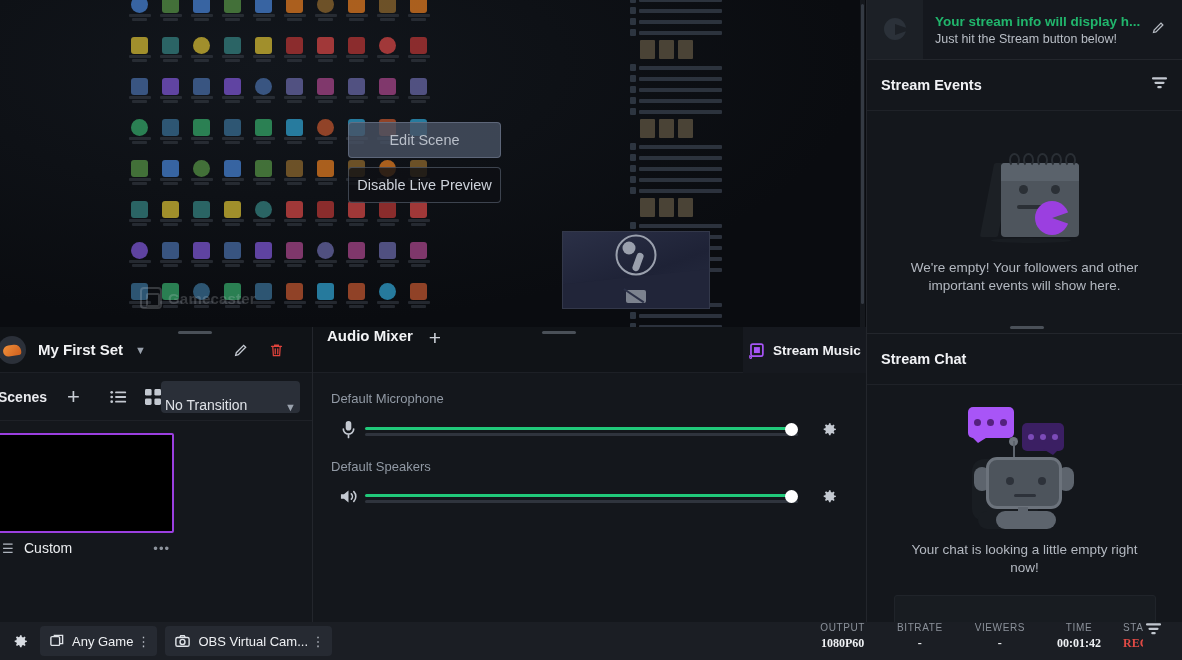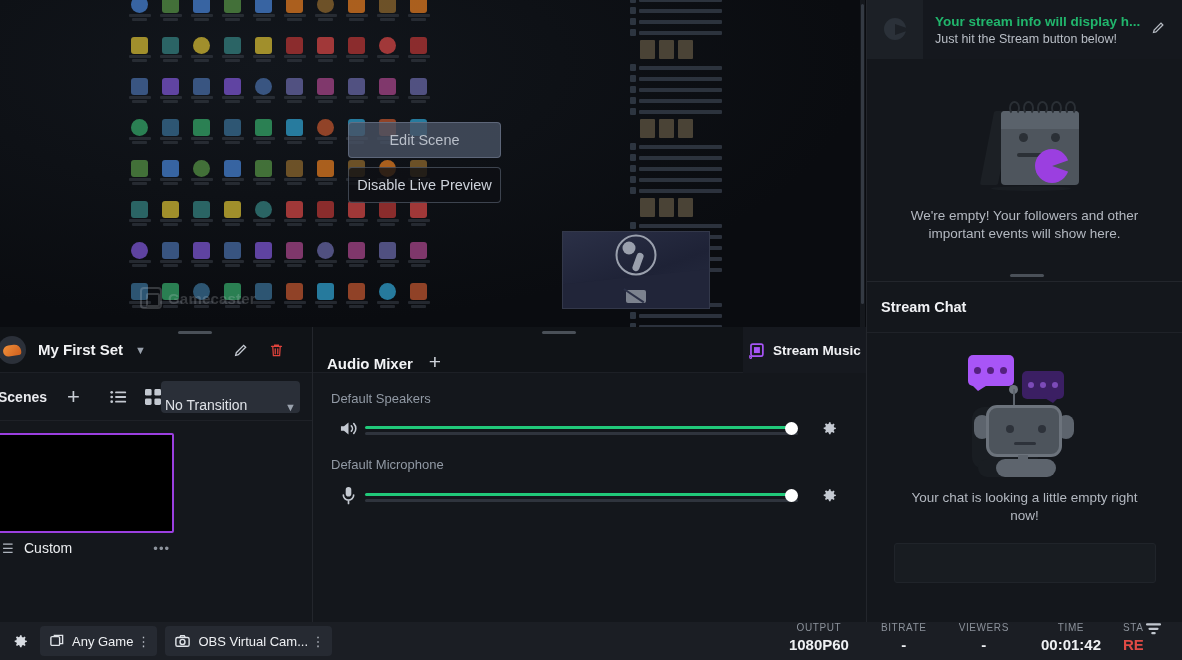--- a/index.html
+++ b/index.html
@@ -169,21 +169,21 @@
     height: 100px; background: #000; border: 2px solid #9b3fe0; border-radius: 2px;
     cursor: pointer;
   }
   .scenemeta { display: flex; align-items: center; height: 30px; padding: 0 4px; }
   .gripicon { width: 14px; color: #aeb4bd; font-size: 13px; line-height: 1; }
   .scenelabel { font-size: 14px; color: #eceef1; margin-left: 8px; }
   .dots { margin-left: auto; color: #8e949d; letter-spacing: 1px; font-size: 13px; cursor: pointer; }
 
   
   .mixhdr {
-    height: 46px; display: flex; align-items: flex-end; background: #101317;
+    height: 46px; display: flex; align-items: flex-start; background: #101317;
     border-bottom: 1px solid #1d2026; padding: 0 14px; position: relative;
   }
   .mixhdr .t { font-size: 15px; font-weight: bold; color: #f2f3f5; }
   .mixhdr .plus { margin-left: 16px; font-size: 21px; color: #cdd2d9; cursor: pointer; font-weight: 300; line-height: 1; }
   .musicbtn {
     position: absolute; right: 0; top: 0; height: 46px; width: 123px;
     display: flex; align-items: center; gap: 8px; justify-content: center;
     background: #16191f; cursor: pointer;
   }
   .musicbtn span { font-size: 13.5px; font-weight: bold; color: #f0f1f4; }
@@ -286,21 +286,21 @@
   .actionbtns { display: flex; align-items: center; }
   .ytbtn { width: 34px; height: 30px; background: #8b2ff0; border-radius: 3px 0 0 3px; display: flex; align-items: center; justify-content: center; cursor: pointer; }
   .streambtn { height: 30px; background: #8b2ff0; border-radius: 0 3px 3px 0; display: flex; align-items: center; padding: 0 18px; font-size: 13.5px; font-weight: bold; color: #fff; cursor: pointer; margin-right: 8px; }
   .stopbtn { height: 30px; background: #e53935; border-radius: 3px 0 0 3px; display: flex; align-items: center; gap: 8px; padding: 0 14px; font-size: 13.5px; font-weight: bold; color: #fff; cursor: pointer; }
   .stopbtn .sq { width: 10px; height: 10px; background: #fff; }
   .pausebtn { height: 30px; width: 38px; background: #e53935; border-radius: 0 3px 3px 0; display: flex; align-items: center; justify-content: center; gap: 3px; margin-left: 2px; cursor: pointer; }
   .pausebtn i { width: 3.5px; height: 12px; background: #fff; display: block; }
   .stats { display: flex; align-items: flex-start; padding-right: 8px; }
   .stat { text-align: center; padding: 0 16px; }
   .stat .k { font-size: 10px; color: #8b919a; letter-spacing: .6px; }
-  .stat .v { font-size: 15px; font-weight: bold; color: #eef0f3; margin-top: 3px; }
+  .stat .v { font-size: 12px; font-weight: bold; color: #eef0f3; margin-top: 3px; font-family: Liberation Serif, serif; }
   .stat .v.rec { color: #e04a45; }
   .statfilter { padding: 0 12px 0 2px; cursor: pointer; }
 
   .vline { position: absolute; left: 866px; top: 0; width: 1px; height: 660px; background: #23262c; }
 </style>
 </head>
 <body>
 
 <div id="app">
 
@@ -913,20 +913,42 @@
             <svg width="17" height="17" viewBox="0 0 20 20" fill="none">
                 <rect x="3.5" y="2.5" width="14" height="14" rx="2" stroke="#a855f7" stroke-width="2"></rect>
                 <rect x="7" y="6" width="7" height="7" fill="#a855f7"></rect>
                 <path d="M2 15.5v2.8M2 18.3a1.1 1.1 0 101.1-1.1H2z" stroke="#a855f7" stroke-width="1.3"></path>
               </svg>
             <span>Stream Music</span>
           </div>
         </div>
 
         <div class="mixbody">
+
+          <div>
+            <div class="chanlabel">Default Microphone</div>
+            <div class="chanrow">
+              <div class="chanicon">
+                <svg width="15" height="19" viewBox="0 0 16 20" fill="none" stroke="#c4c9d1" stroke-width="1.8" stroke-linecap="round">
+                    <rect x="5" y="1" width="6" height="10" rx="3" fill="#c4c9d1" stroke="none"></rect>
+                    <path d="M2.5 9.5a5.5 5.5 0 0011 0M8 15v3.5"></path>
+                  </svg>
+              </div>
+              <div class="sliderwrap">
+                <div class="track"></div>
+                  <div class="fill"></div>
+                  <div class="knob"></div>
+              </div>
+              <div class="gear">
+                <svg width="17" height="17" viewBox="0 0 24 24" fill="#c4c9d1">
+                    <path d="M12 8.4a3.6 3.6 0 100 7.2 3.6 3.6 0 000-7.2zm9 4.7v-2.2l-2.3-.4a7 7 0 00-.8-1.9l1.4-1.9-1.6-1.6-1.9 1.4a7 7 0 00-1.9-.8L13.5 3h-2.2l-.4 2.3a7 7 0 00-1.9.8L7.1 4.7 5.5 6.3l1.4 1.9a7 7 0 00-.8 1.9L3.8 10.5v2.2l2.3.4a7 7 0 00.8 1.9l-1.4 1.9 1.6 1.6 1.9-1.4a7 7 0 001.9.8l.4 2.3h2.2l.4-2.3a7 7 0 001.9-.8l1.9 1.4 1.6-1.6-1.4-1.9a7 7 0 00.8-1.9l2.3-.4z"></path>
+                  </svg>
+              </div>
+            </div>
+          </div>
 
           <div>
             <div class="chanlabel">Default Speakers</div>
             <div class="chanrow">
               <div class="chanicon">
                 <svg width="19" height="17" viewBox="0 0 20 18" fill="none">
                     <path d="M2 6.5h3.2L10 2.6v12.8L5.2 11.5H2z" fill="#c4c9d1"></path>
                     <path d="M13 6.2a4 4 0 010 5.6M15.6 3.8a7.4 7.4 0 010 10.4" stroke="#c4c9d1" stroke-width="1.7" stroke-linecap="round"></path>
                   </svg>
               </div>
@@ -935,42 +957,20 @@
                   <div class="fill"></div>
                   <div class="knob"></div>
               </div>
               <div class="gear">
                 <svg width="17" height="17" viewBox="0 0 24 24" fill="#c4c9d1">
                     <path d="M12 8.4a3.6 3.6 0 100 7.2 3.6 3.6 0 000-7.2zm9 4.7v-2.2l-2.3-.4a7 7 0 00-.8-1.9l1.4-1.9-1.6-1.6-1.9 1.4a7 7 0 00-1.9-.8L13.5 3h-2.2l-.4 2.3a7 7 0 00-1.9.8L7.1 4.7 5.5 6.3l1.4 1.9a7 7 0 00-.8 1.9L3.8 10.5v2.2l2.3.4a7 7 0 00.8 1.9l-1.4 1.9 1.6 1.6 1.9-1.4a7 7 0 001.9.8l.4 2.3h2.2l.4-2.3a7 7 0 001.9-.8l1.9 1.4 1.6-1.6-1.4-1.9a7 7 0 00.8-1.9l2.3-.4z"></path>
                   </svg>
               </div>
             </div>
           </div>
-
-          <div>
-            <div class="chanlabel">Default Microphone</div>
-            <div class="chanrow">
-              <div class="chanicon">
-                <svg width="15" height="19" viewBox="0 0 16 20" fill="none" stroke="#c4c9d1" stroke-width="1.8" stroke-linecap="round">
-                    <rect x="5" y="1" width="6" height="10" rx="3" fill="#c4c9d1" stroke="none"></rect>
-                    <path d="M2.5 9.5a5.5 5.5 0 0011 0M8 15v3.5"></path>
-                  </svg>
-              </div>
-              <div class="sliderwrap">
-                <div class="track"></div>
-                  <div class="fill"></div>
-                  <div class="knob"></div>
-              </div>
-              <div class="gear">
-                <svg width="17" height="17" viewBox="0 0 24 24" fill="#c4c9d1">
-                    <path d="M12 8.4a3.6 3.6 0 100 7.2 3.6 3.6 0 000-7.2zm9 4.7v-2.2l-2.3-.4a7 7 0 00-.8-1.9l1.4-1.9-1.6-1.6-1.9 1.4a7 7 0 00-1.9-.8L13.5 3h-2.2l-.4 2.3a7 7 0 00-1.9.8L7.1 4.7 5.5 6.3l1.4 1.9a7 7 0 00-.8 1.9L3.8 10.5v2.2l2.3.4a7 7 0 00.8 1.9l-1.4 1.9 1.6 1.6 1.9-1.4a7 7 0 001.9.8l.4 2.3h2.2l.4-2.3a7 7 0 001.9-.8l1.9 1.4 1.6-1.6-1.4-1.9a7 7 0 00.8-1.9l2.3-.4z"></path>
-                  </svg>
-              </div>
-            </div>
-          </div>
         </div>
       </div>
 
     </div>
   </div>
 
   <div class="vline"></div>
 
   <div id="right">
 
@@ -980,20 +980,30 @@
         <div class="ttl">Your stream info will display h...</div>
         <div class="sub">Just hit the Stream button below!</div>
       </div>
       <div class="pen">
         <svg width="15" height="15" viewBox="0 0 24 24" fill="none" stroke="#b7bcc4" stroke-width="2" stroke-linecap="round">
             <path d="M4 20l4-1 11-11-3-3L5 16z"></path>
           </svg>
       </div>
     </div>
 
+    <div class="rhdr">
+      <div class="t">Stream Events</div>
+      <div class="filt">
+        <svg width="17" height="14" viewBox="0 0 18 14" fill="#c2c7cf">
+            <rect x="1" y="1" width="16" height="2.4" rx="1.2"></rect>
+            <rect x="3.6" y="5.6" width="10.8" height="2.4" rx="1.2"></rect>
+            <rect x="6.6" y="10.2" width="4.8" height="2.4" rx="1.2"></rect>
+          </svg>
+      </div>
+    </div>
 
     <div id="eventsBody">
       <div class="calmascot">
         <div class="shadow"></div>
         <div class="back"></div>
         <div class="body"></div>
         <div class="top"></div>
         <div class="ring" style="left:44px"></div>
         <div class="ring" style="left:58px"></div>
         <div class="ring" style="left:72px"></div>

